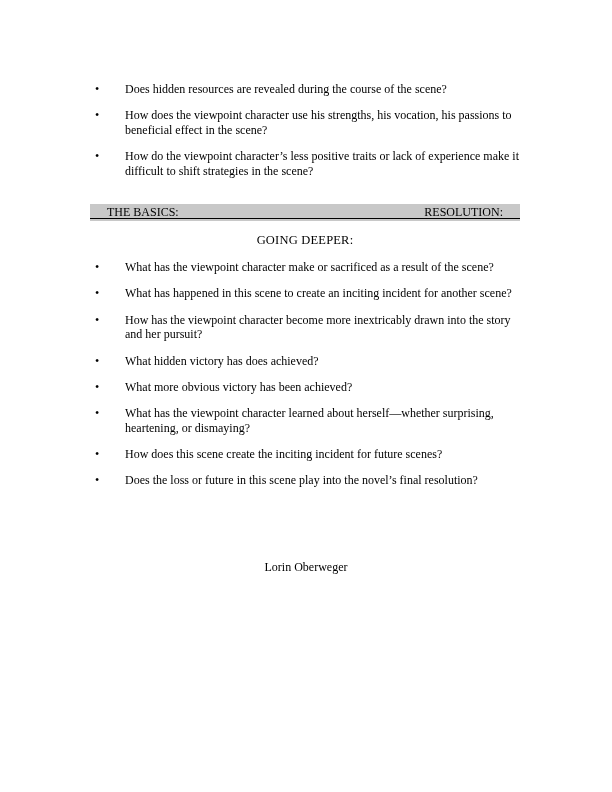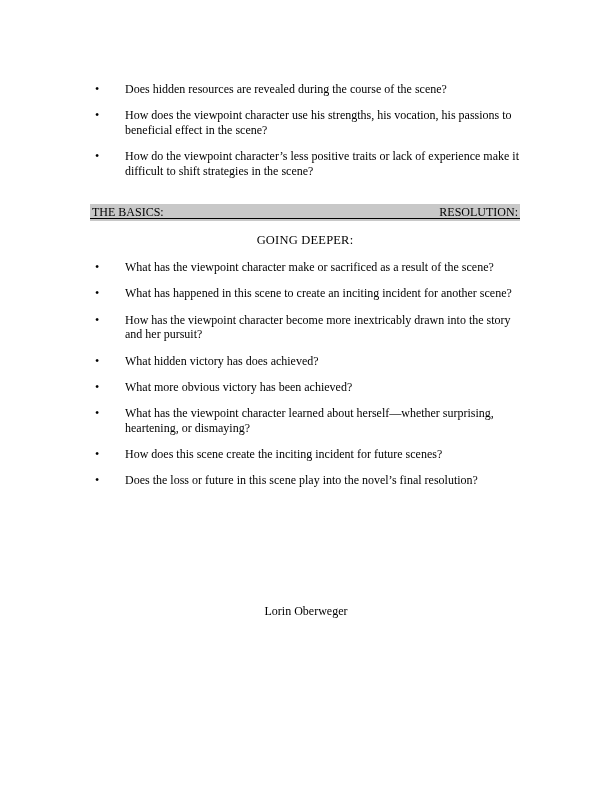--- a/index.html
+++ b/index.html
@@ -40,21 +40,21 @@
       padding-left: 5px;
       font-size: 12px;
     }
     .bullet-text {
       flex: 1 1 auto;
     }
     .basics-bar {
       position: relative;
       margin-top: 26px;
       height: 17px;
-      padding: 0 2px;
+      padding: 0 17px;
       background: #c8c8c8;
       display: flex;
       justify-content: space-between;
       align-items: center;
       font-size: 12px;
       line-height: 16px;
     }
     .basics-bar::after {
       content: "";
       position: absolute;
@@ -70,21 +70,21 @@
     .deeper-title {
       margin: 12px 0 12px 0;
       text-align: center;
       font-weight: normal;
       font-size: 12.5px;
       letter-spacing: 0.2px;
     }
     .footer {
       position: absolute;
       left: 0;
-      top: 604px;
+      top: 560px;
       width: 612px;
       text-align: center;
       font-size: 12px;
       line-height: 1.25;
     }
   </style>
 </head>
 <body>
 
 <div class="page">

